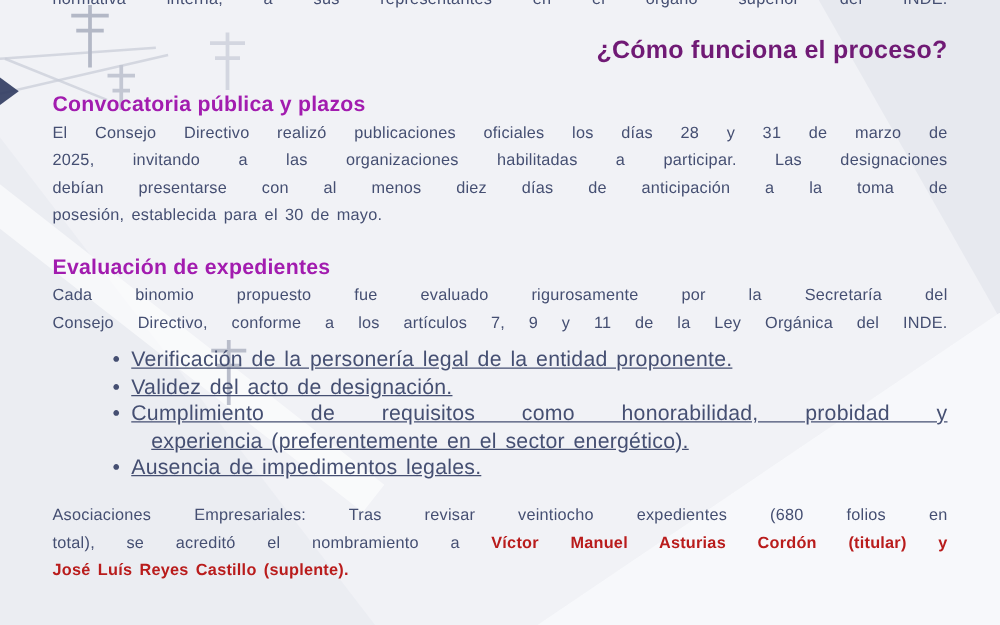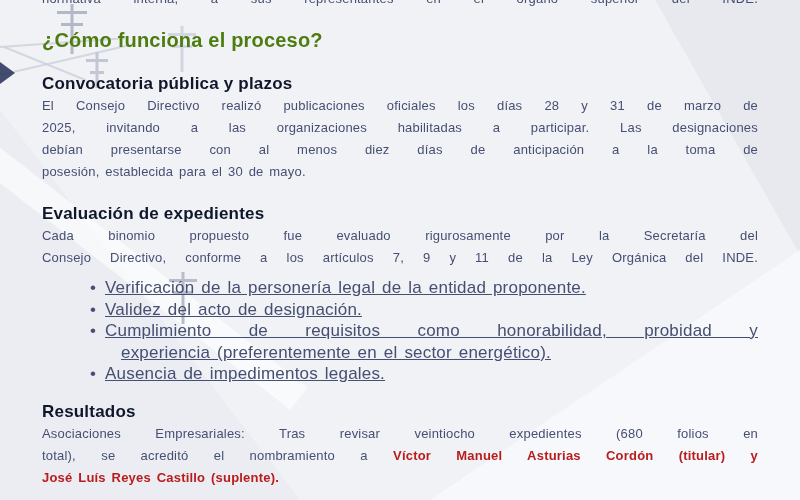--- a/index.html
+++ b/index.html
@@ -31,23 +31,23 @@
   .cross { position:absolute; }
   .cross .v  { position:absolute; left:50%; transform:translateX(-50%); top:0; width:3px; height:100%; background:currentColor; }
   .cross .h1 { position:absolute; top:7px;  left:0; right:0;   height:3px; background:currentColor; }
   .cross .h2 { position:absolute; top:19px; left:4px; right:4px; height:3px; background:currentColor; }
 
   
   .content { position:absolute; inset:0; padding:0 42px; box-sizing:border-box; }
   .ln { font-size:13px; line-height:22px; word-spacing:2px; letter-spacing:.2px; }
   .j  { text-align:justify; text-align-last:justify; }
   .partial { margin-top:-12px; }
-  h1 { font-size:20px; line-height:26px; font-weight:bold; color:#4d7c0f;
-       text-align:left; margin:17px 0 0; letter-spacing:.2px; }
-  h2 { font-size:17px; line-height:22px; font-weight:bold; color:#0f172a;
+  h1 { font-size:20px; line-height:26px; font-weight:bold; color:#701a75;
+       text-align:right; margin:17px 0 0; letter-spacing:.2px; }
+  h2 { font-size:17px; line-height:22px; font-weight:bold; color:#a21caf;
        margin:0; letter-spacing:.2px; }
   .sec1, .sec2 { margin-top:20px; }
   .sec3 { margin-top:16px; }
   b { color:#b91c1c; }
   ul { margin:8px 0 0; padding:0 0 0 63px; list-style:none; }
   li { position:relative; font-size:17px; line-height:21.5px; word-spacing:2px; letter-spacing:.2px;text-decoration:underline; }
   li::before { content:"\2022"; position:absolute; left:-15px; top:0; color:#454f72; }
   .indent2 { padding-left:16px; }
 </style>
 </head>
@@ -116,19 +116,18 @@
         <div class="j">Cumplimiento de requisitos como honorabilidad, probidad y</div>
         <div class="indent2">experiencia (preferentemente en el sector energético).</div>
       </li>
       <li>
         <div>Ausencia de impedimentos legales.</div>
       </li>
     </ul>
   </section>
 
   <section class="sec3">
-    <h2>Resultados</h2>
     <div class="ln j">Asociaciones Empresariales: Tras revisar veintiocho expedientes (680 folios en</div>
     <div class="ln j"><span>total), se acreditó el nombramiento a </span><b>Víctor Manuel Asturias Cordón (titular) y</b></div>
     <div class="ln"><b>José Luís Reyes Castillo (suplente).</b></div>
   </section>
 
 </div>
 
 </body></html>

